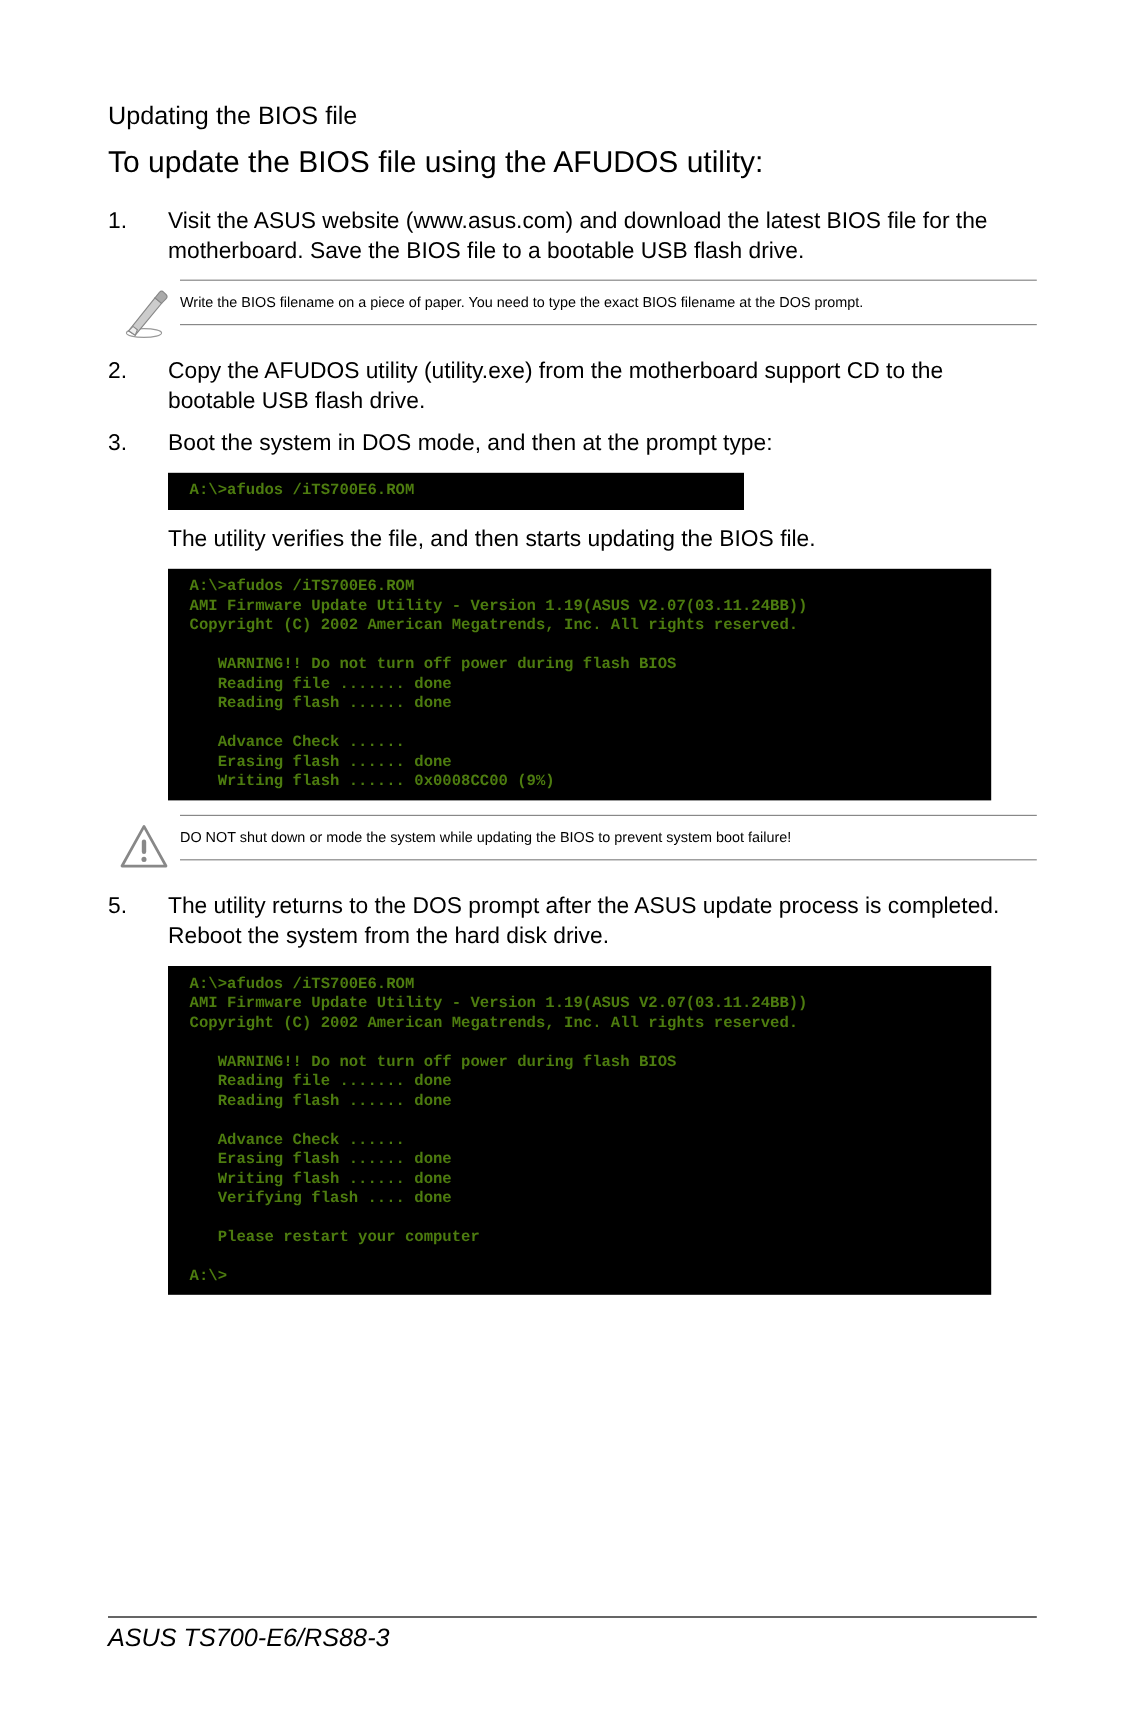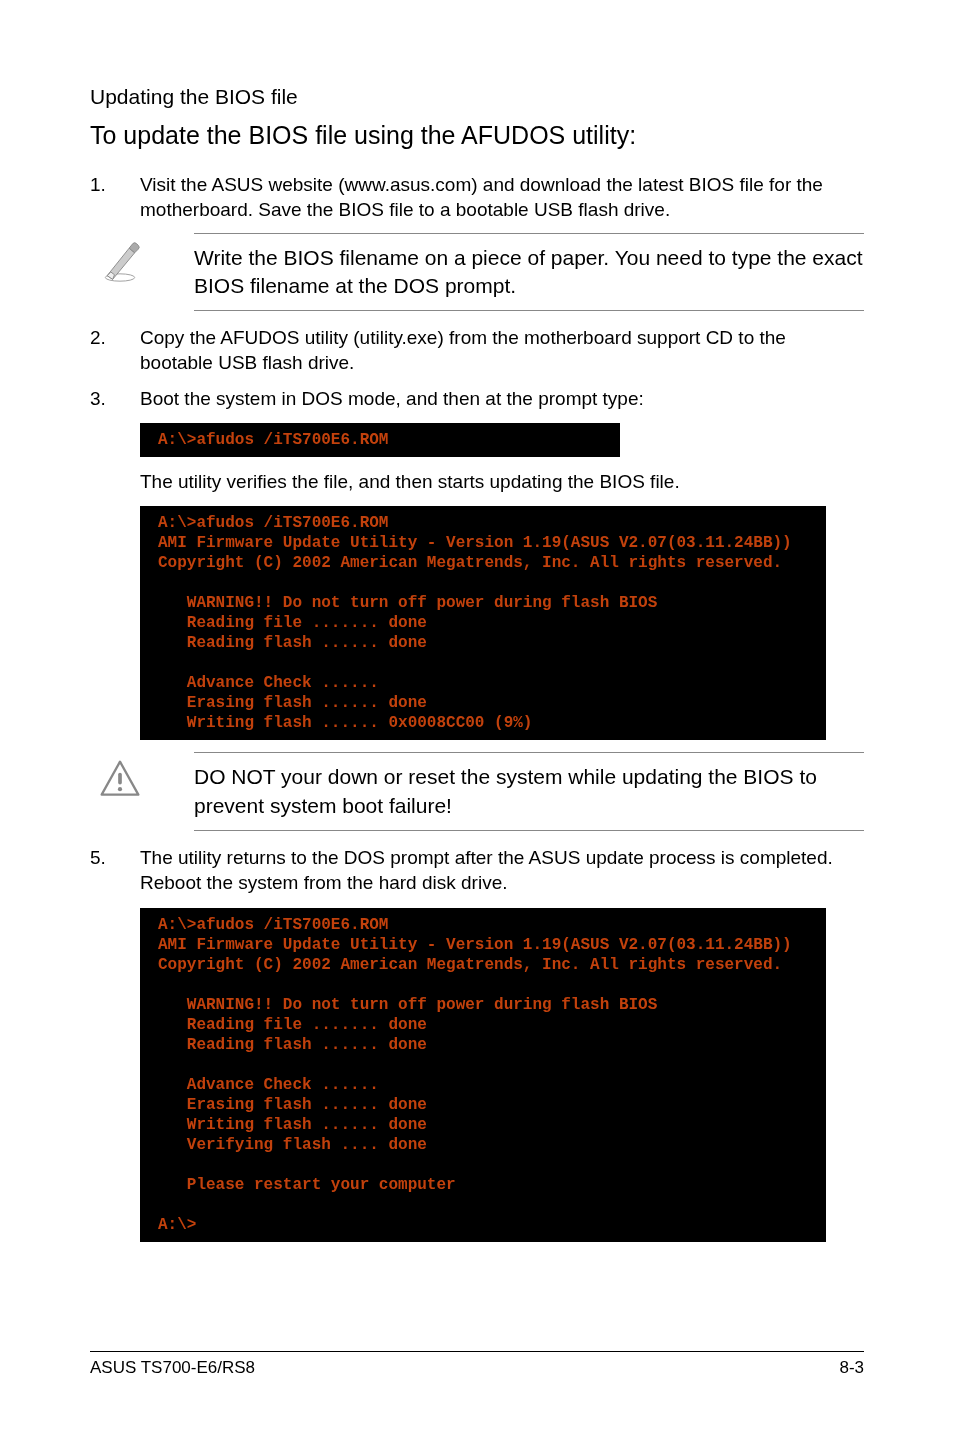--- a/index.html
+++ b/index.html
@@ -41,67 +41,66 @@
   }
   .note-icon {
     width: 60px;
     flex-shrink: 0;
     display: flex;
     justify-content: center;
     padding-top: 6px;
   }
   .note-text {
     flex: 1;
-    font-size: 21px;
+    font-size: 12px;
     line-height: 1.35;
     border-top: 1px solid #888;
     border-bottom: 1px solid #888;
     padding: 10px 0 10px 0;
-    margin-left: 44px;
   }
   .indent-block {
     margin-left: 50px;
     font-size: 19px;
     line-height: 1.33;
   }
   .code-inline {
     font-family: "Courier New", monospace;
     font-weight: bold;
     font-size: 18px;
     margin: 10px 0;
   }
   .terminal {
     background: #000;
-    color: #c2410c;
+    color: #4d7c0f;
     font-family: "Courier New", monospace;
     font-weight: bold;
-    font-size: 16px;
+    font-size: 13px;
     padding: 7px 18px;
     white-space: pre;
     margin: 12px 0;
     line-height: 1.25;
   }
   .wide-terminal {
     margin-left: 50px;
     width: 686px;
   }
   .narrow-terminal {
     margin-left: 50px;
     width: 480px;
   }
   .footer {
     position: absolute;
     bottom: 60px;
     left: 90px;
     right: 90px;
     border-top: 1px solid #000;
     padding-top: 6px;
-    font-size: 17px;
+    font-size: 21px;
     display: flex;
-    justify-content: space-between;
+    font-style: italic;
   }
   .pencil-svg { width: 44px; height: 44px; }
   .warn-svg { width: 44px; height: 44px; }
 </style>
 </head>
 <body>
 
 <h2>Updating the BIOS file</h2>
 <p class="intro">To update the BIOS file using the AFUDOS utility:</p>
 
@@ -154,21 +153,21 @@
    Writing flash ...... 0x0008CC00 (9%)</div>
 
 <div class="note-box">
   <div class="note-icon">
     <svg class="warn-svg" viewBox="0 0 48 48">
       <path d="M 24 4 L 44 40 L 4 40 Z" fill="none" stroke="#888" stroke-width="2.5" stroke-linejoin="round"></path>
       <rect x="22" y="16" width="4" height="13" rx="2" fill="#888"></rect>
       <circle cx="24" cy="34" r="2.3" fill="#888"></circle>
     </svg>
   </div>
-  <div class="note-text">DO NOT your down or reset the system while updating the BIOS to prevent system boot failure!</div>
+  <div class="note-text">DO NOT shut down or mode the system while updating the BIOS to prevent system boot failure!</div>
 </div>
 
 <div class="num-item">
   <div class="num">5.</div>
   <div class="body">The utility returns to the DOS prompt after the ASUS update process is completed. Reboot the system from the hard disk drive.</div>
 </div>
 
 <div class="terminal wide-terminal">A:\&gt;afudos /iTS700E6.ROM
 AMI Firmware Update Utility - Version 1.19(ASUS V2.07(03.11.24BB))
 Copyright (C) 2002 American Megatrends, Inc. All rights reserved.

